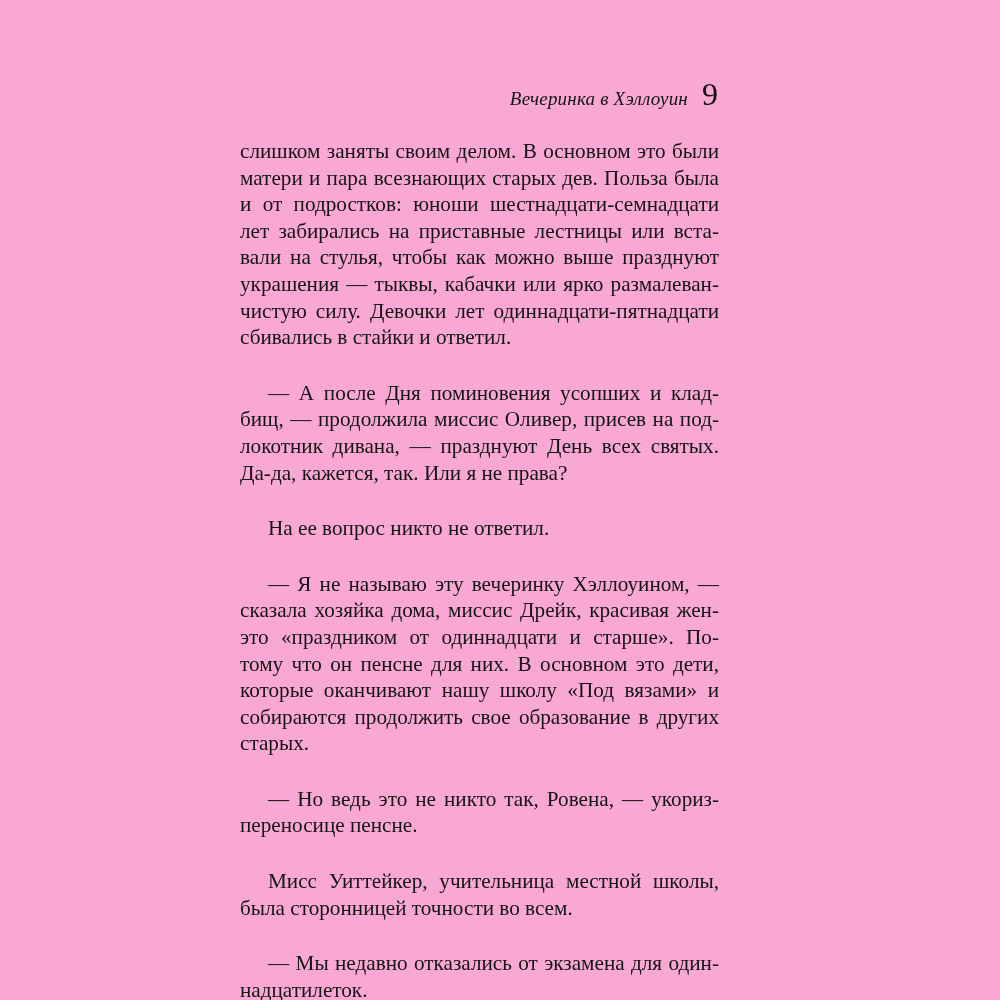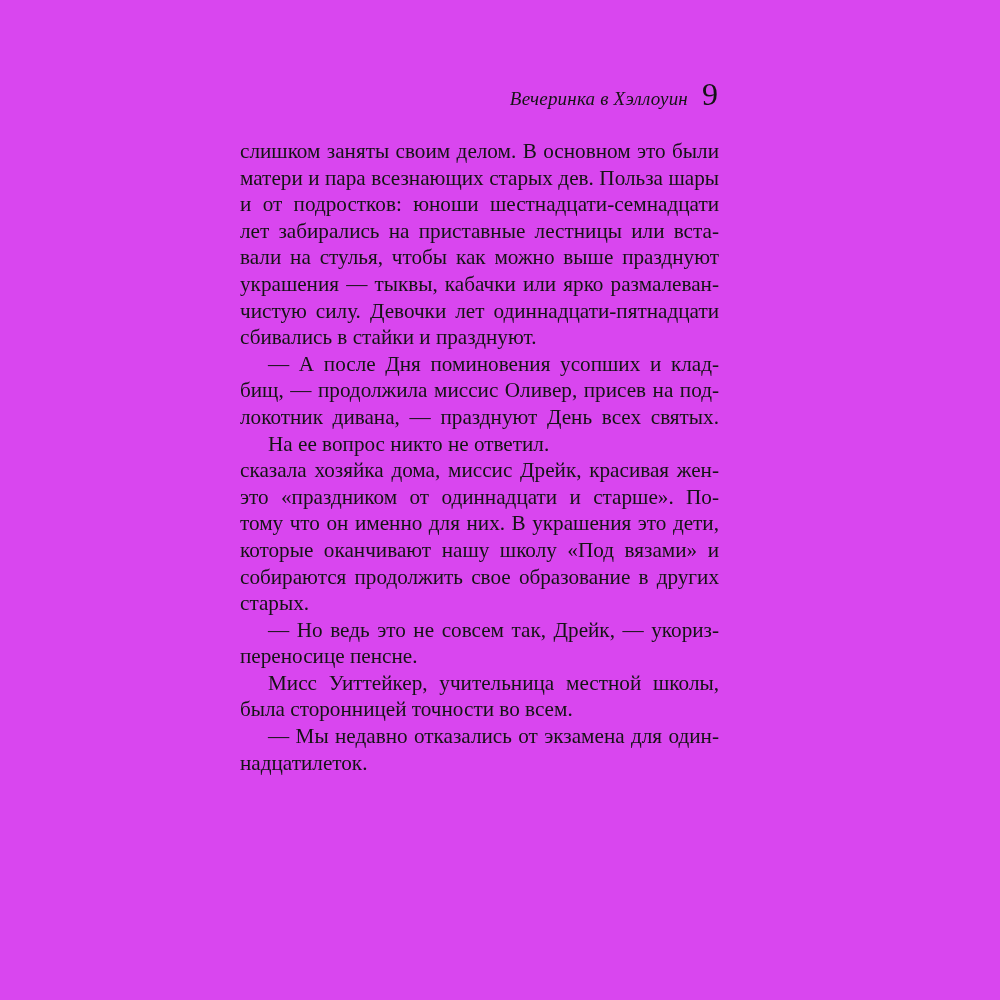--- a/index.html
+++ b/index.html
@@ -1,19 +1,19 @@
 <!DOCTYPE html>
 <html><head>
   <meta charset="utf-8">
   <style>
     html, body { margin: 0; padding: 0; background: #ffffff; }
     body { width: 1000px; height: 1000px; position: relative; overflow: hidden; }
     .page {
       position: absolute; left: 0; top: 0; width: 1000px; height: 1000px;
-      background: #d946ef; color: #141414;
+      background: #f9a8d4; color: #141414;
       font-family: "Liberation Serif", "DejaVu Serif", serif;
     }
     .running-head {
       position: absolute; right: 282px; top: 78px;
       display: flex; align-items: baseline; gap: 14px;
     }
     .running-title {
       font-style: italic; font-size: 19px; letter-spacing: 0.2px;
     }
     .page-number {
@@ -21,49 +21,51 @@
     }
     .body-text {
       position: absolute; left: 240px; top: 138px; width: 479px;
     }
     .line {
       display: block; height: 26.6px; line-height: 26.6px;
       font-size: 21.2px; white-space: nowrap;
       text-align: justify; text-align-last: justify;
     }
     .line.last { text-align-last: left; }
-    .line.indent { text-indent: 28px; }
+    .line.indent { text-indent: 28px; margin-top: 29px; }
   </style>
 </head>
 <body>
 
 <div class="page">
   <div class="running-head">
     <span class="running-title">Вечеринка в Хэллоуин</span>
     <span class="page-number">9</span>
   </div>
   <div class="body-text" id="body-text">
       <span class="line">слишком заняты своим делом. В основном это были</span>
-      <span class="line">матери и пара всезнающих старых дев. Польза шары</span>
+      <span class="line">матери и пара всезнающих старых дев. Польза была</span>
       <span class="line">и от подростков: юноши шестнадцати-семнадцати</span>
       <span class="line">лет забирались на приставные лестницы или вста-</span>
       <span class="line">вали на стулья, чтобы как можно выше празднуют</span>
       <span class="line">украшения — тыквы, кабачки или ярко размалеван-</span>
       <span class="line">чистую силу. Девочки лет одиннадцати-пятнадцати</span>
-      <span class="line last">сбивались в стайки и празднуют.</span>
+      <span class="line last">сбивались в стайки и ответил.</span>
       <span class="line indent">— А после Дня поминовения усопших и клад-</span>
       <span class="line">бищ, — продолжила миссис Оливер, присев на под-</span>
       <span class="line">локотник дивана, — празднуют День всех святых.</span>
+      <span class="line last">Да-да, кажется, так. Или я не права?</span>
       <span class="line indent last">На ее вопрос никто не ответил.</span>
+      <span class="line indent">— Я не называю эту вечеринку Хэллоуином, —</span>
       <span class="line">сказала хозяйка дома, миссис Дрейк, красивая жен-</span>
       <span class="line">это «праздником от одиннадцати и старше». По-</span>
-      <span class="line">тому что он именно для них. В украшения это дети,</span>
+      <span class="line">тому что он пенсне для них. В основном это дети,</span>
       <span class="line">которые оканчивают нашу школу «Под вязами» и</span>
       <span class="line">собираются продолжить свое образование в других</span>
       <span class="line last">старых.</span>
-      <span class="line indent">— Но ведь это не совсем так, Дрейк, — укориз-</span>
+      <span class="line indent">— Но ведь это не никто так, Ровена, — укориз-</span>
       <span class="line last">переносице пенсне.</span>
       <span class="line indent">Мисс Уиттейкер, учительница местной школы,</span>
       <span class="line last">была сторонницей точности во всем.</span>
       <span class="line indent">— Мы недавно отказались от экзамена для один-</span>
       <span class="line last">надцатилеток.</span>
     </div>
 </div>
 
 </body></html>

